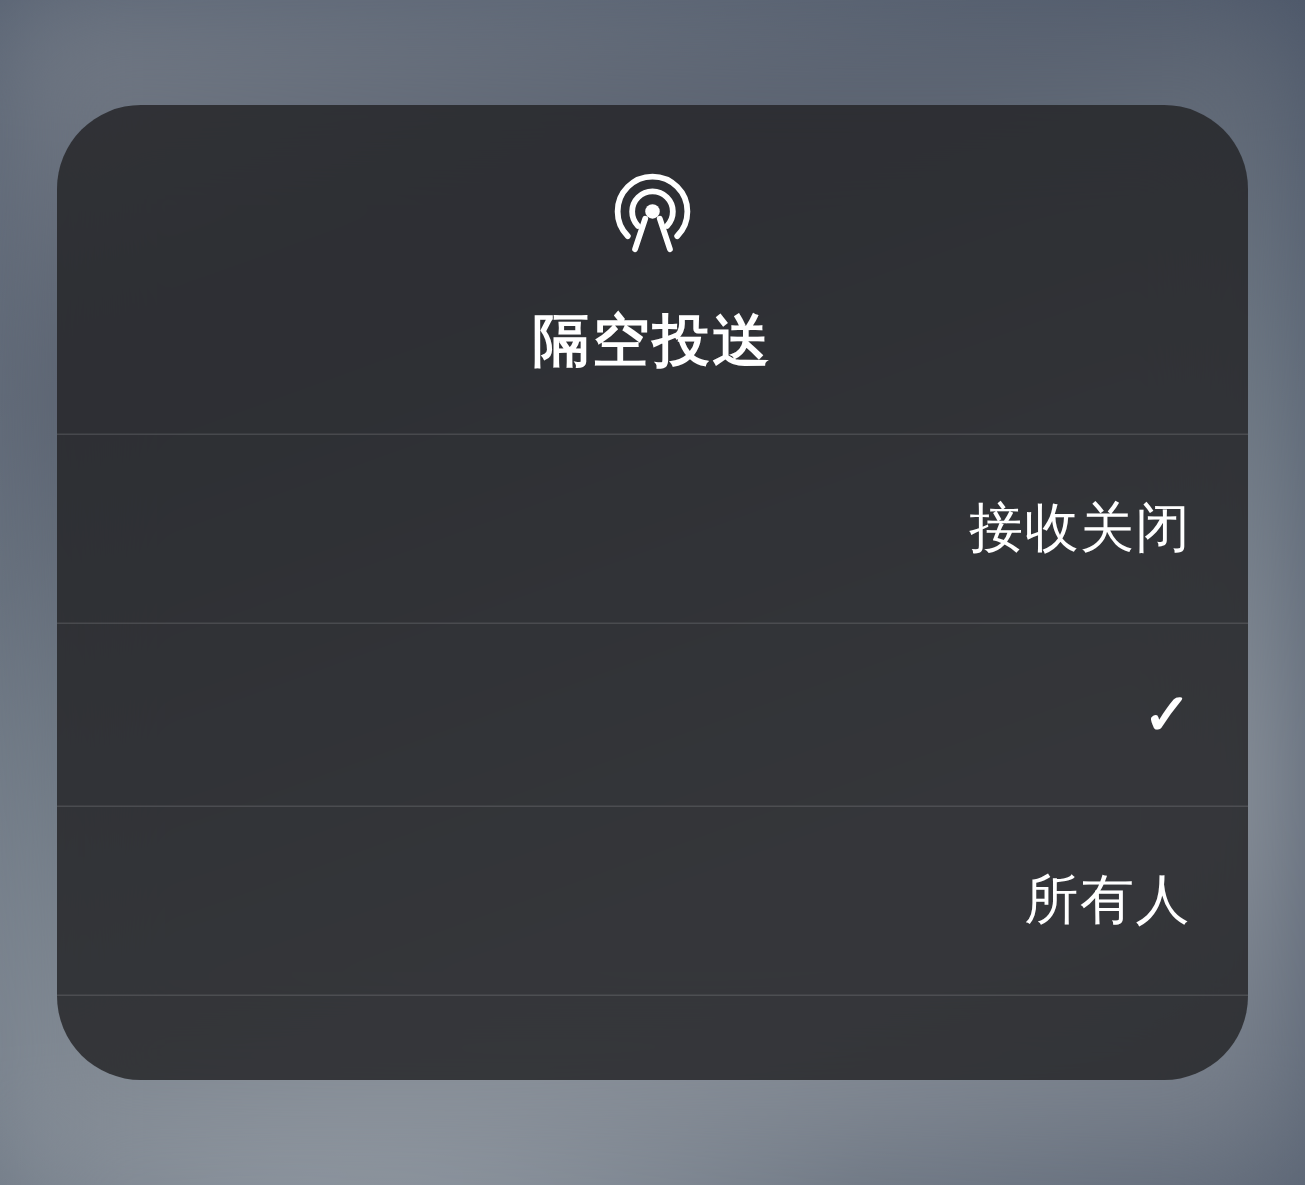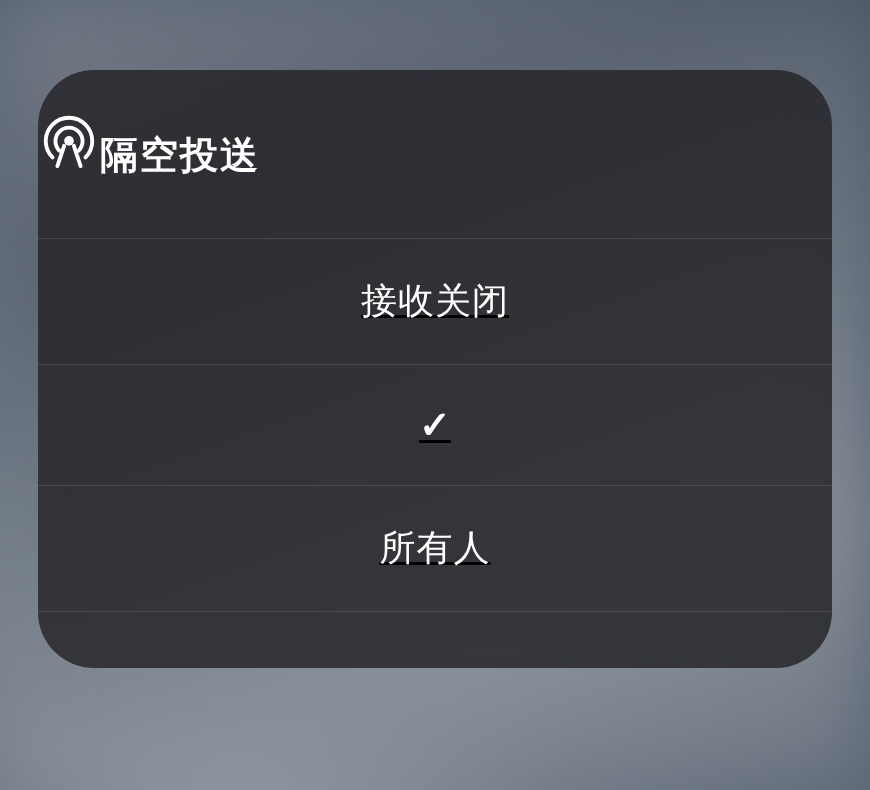--- a/index.html
+++ b/index.html
@@ -32,21 +32,21 @@
       right: 38px;
       background: rgba(35, 35, 38, 0.82);
       backdrop-filter: blur(30px);
       -webkit-backdrop-filter: blur(30px);
       border-radius: 56px;
       overflow: hidden;
     }
     
     .modal-header {
       display: flex;
-      flex-direction: row;
+      flex-direction: column;
       align-items: center;
       padding: 38px 0 36px 0;
       border-bottom: 1px solid rgba(255, 255, 255, 0.12);
     }
     
     .airdrop-icon-wrap {
       display: flex;
       align-items: center;
       justify-content: center;
       margin-bottom: 32px;
@@ -60,25 +60,24 @@
     }
     
     .option-list {
       display: flex;
       flex-direction: column;
     }
     
     .option-item {
       display: flex;
       align-items: center;
-      justify-content: center;
+      justify-content: flex-end;
       padding: 38px 38px;
       border-bottom: 1px solid rgba(255, 255, 255, 0.12);
       cursor: pointer;
-      text-decoration: underline;
     }
     
     .option-item:last-child {
       border-bottom: 1px solid rgba(255, 255, 255, 0.12);
     }
     
     .option-label {
       color: #ffffff;
       font-size: 36px;
       font-weight: 400;

